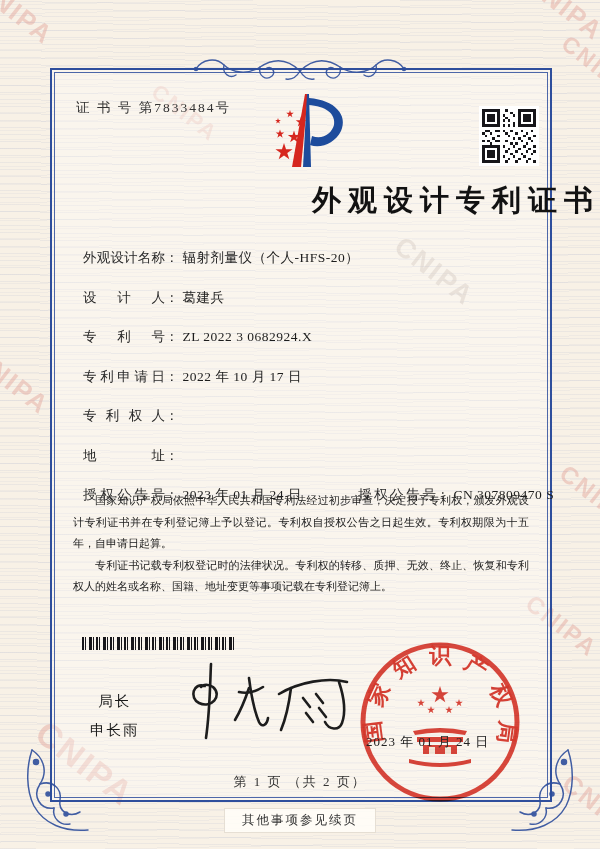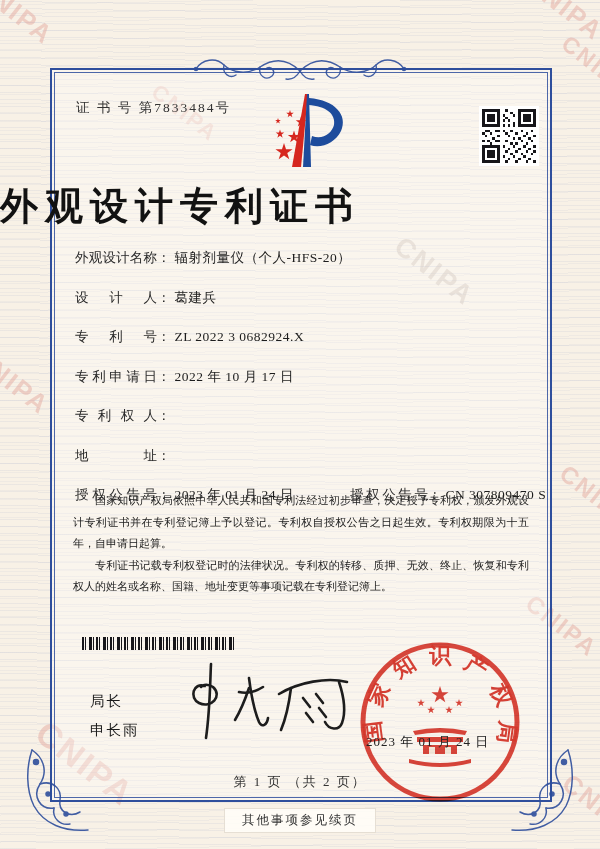--- a/index.html
+++ b/index.html
@@ -25,24 +25,24 @@
   .frame::after{
     content:"";position:absolute;inset:2px;border:1px solid rgba(46,78,156,.85);
     pointer-events:none;
   }
   .cert-no{
     position:absolute;left:76px;top:99px;font-size:13.5px;letter-spacing:2px;color:#333;
   }
   .logo{position:absolute;left:254px;top:90px;width:96px;height:80px;}
   .qr{position:absolute;left:479px;top:106px;width:54px;height:54px;background:#fff;padding:3px;}
   .title{
-    position:absolute;left:0;top:181px;width:100%;text-align:left;
-    font-size:38px;font-weight:700;letter-spacing:7px;color:#121212;
-  }
-  .fields{position:absolute;left:75px;top:249px;width:450px;font-size:13.5px;}
+    position:absolute;left:0;top:181px;width:100%;text-align:right;
+    font-size:29px;font-weight:700;letter-spacing:7px;color:#121212;
+  }
+  .fields{position:absolute;left:83px;top:249px;width:450px;font-size:13.5px;}
   .frow{display:flex;margin-bottom:21.5px;align-items:baseline;white-space:nowrap;}
   .flabel{
     display:inline-block;width:82px;text-align:justify;text-align-last:justify;
     color:#2a2a2a;flex:none;
   }
   .fcolon{color:#2a2a2a;flex:none;}
   .fvalue{margin-left:4px;letter-spacing:.5px;color:#1d1d1d;}
   .frow.double .second{margin-left:56px;display:flex;align-items:center;}
   .frow.double .second .flabel{width:78px;}
   .paras{
@@ -52,21 +52,21 @@
   .paras p{margin:0;text-indent:2em;}
   .barcode{
     position:absolute;left:82px;top:637px;width:153px;height:13px;
     background:repeating-linear-gradient(90deg,
       #17161a 0 2px, rgba(0,0,0,0) 2px 3px,
       #17161a 3px 4px, rgba(0,0,0,0) 4px 7px,
       #17161a 7px 10px, rgba(0,0,0,0) 10px 11px,
       #17161a 11px 12px, rgba(0,0,0,0) 12px 14px);
   }
   .signer{position:absolute;left:90px;top:692px;font-size:14.5px;color:#1b1b1b;letter-spacing:2px;}
-  .signer div{margin-bottom:10px;}
+  .signer div{margin-bottom:10px;text-align:center;}
   .sig-svg{position:absolute;left:175px;top:652px;width:190px;height:100px;}
   .seal{position:absolute;left:357px;top:639px;width:166px;height:166px;mix-blend-mode:multiply;opacity:.92;}
   .seal-date{
     position:absolute;left:366px;top:733px;font-size:13px;letter-spacing:1px;color:#222;z-index:3;
   }
   .page-foot{
     position:absolute;left:0;top:773px;width:100%;text-align:center;
     font-size:13px;letter-spacing:2px;color:#333;
   }
   .cont-note{

